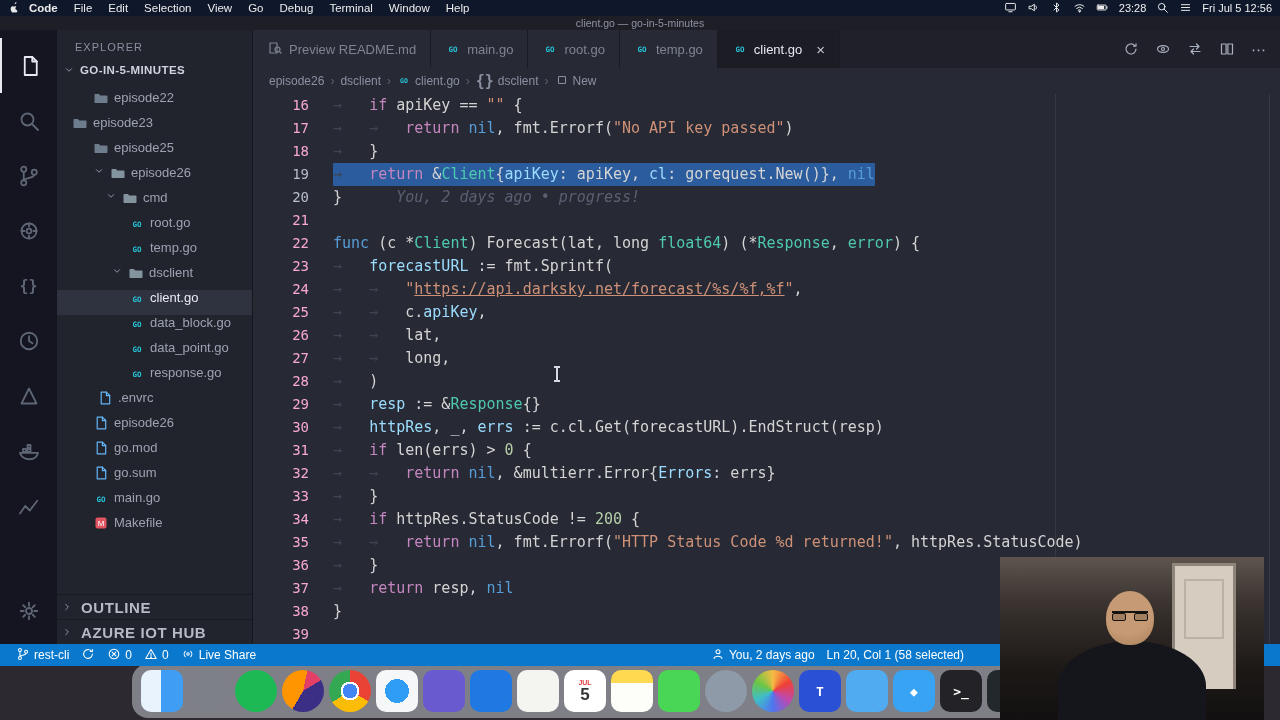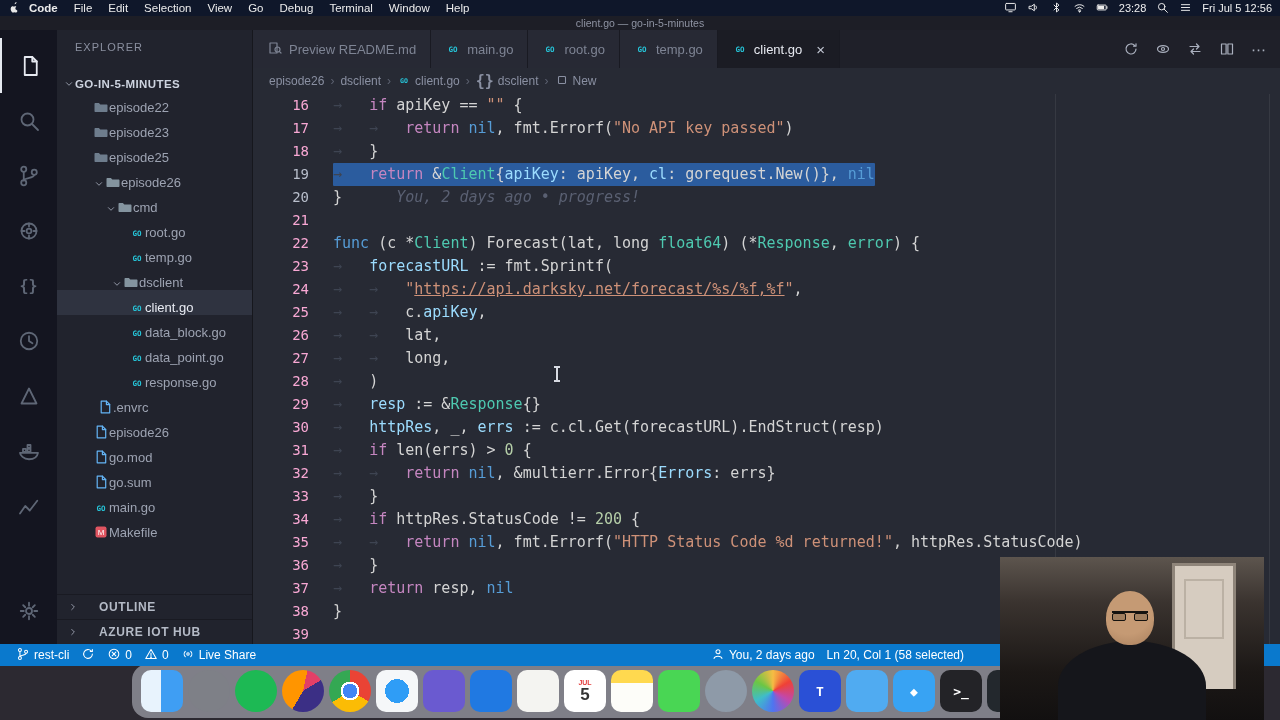--- a/index.html
+++ b/index.html
@@ -25,27 +25,27 @@
   .abicon{width:57px;height:55px;display:flex;align-items:center;justify-content:center;color:#5f6776;cursor:pointer}
   .abicon.active{color:#e6e9f0;border-left:2px solid #e6e9f0}
   .abicon.bottom{position:absolute;bottom:6px;left:0}
   .abicon .ic{display:flex}
   .glyph-braces{font-family:"DejaVu Sans Mono",monospace;font-size:15px;font-weight:bold}
 
   
   .sidebar{width:196px;background:#21232d;position:relative;border-right:1px solid #16171d;color:#9da3b2;overflow:hidden}
   .sb-header{height:34px;display:flex;align-items:center;padding-left:18px;font-size:11px;letter-spacing:1px;color:#8b90a0}
   .tree{font-size:13px}
-  .trow{height:25px;display:flex;align-items:flex-end;cursor:pointer;white-space:nowrap;overflow:hidden}
+  .trow{height:25px;display:flex;align-items:flex-start;gap:5px;cursor:pointer;white-space:nowrap;overflow:hidden}
   .trow .ic{display:flex;flex:none}
   .trow.sel{background:#2f3340;color:#e9ecf3}
   .trow.root{font-weight:bold;font-size:11.5px;letter-spacing:.4px;color:#ced4e0;height:26px}
   .chev{color:#9da3b2;display:flex;flex:none}
   .sections{position:absolute;bottom:0;left:0;width:100%}
-  .secrow{height:25px;display:flex;align-items:center;gap:20px;padding-left:10px;font-size:12px;font-weight:bold;letter-spacing:.6px;color:#b4bac6;border-top:1px solid #191a22;background:#21232d;cursor:pointer}
+  .secrow{height:25px;display:flex;align-items:center;gap:8px;padding-left:4px;font-size:15px;font-weight:bold;letter-spacing:.6px;color:#b4bac6;border-top:1px solid #191a22;background:#21232d;cursor:pointer}
 
   
   .editor-col{flex:1;display:flex;flex-direction:column;background:#272a34;min-width:0;position:relative}
   .tabbar{height:38px;background:#1f2029;display:flex;align-items:stretch}
   .tabs{display:flex;overflow:hidden}
   .tab{display:flex;align-items:center;gap:6px;padding:0 14px;background:#272934;color:#7e8494;font-size:13px;border-right:1px solid #191a22;cursor:pointer;white-space:nowrap}
   .tab.active{background:#1b1c24;color:#e6e9f0}
   .tclose{margin-left:8px;font-size:15px;color:#c3c8d4;cursor:pointer}
   .tab-actions{margin-left:auto;display:flex;align-items:center;gap:16px;padding:0 14px;color:#aab0be}
   .tab-actions .ic{cursor:pointer;display:flex}
@@ -262,21 +262,21 @@
             <span>GO-IN-5-MINUTES</span>
           </div>
           <div class="trow  " style="padding-left:36px">
             <span class="ic ">
               <svg width="16" height="16" viewBox="0 0 16 16" fill="none" stroke="currentColor" stroke-width="1.2" stroke-linecap="round" stroke-linejoin="round">
                 <path d="M1.5 5c0-.6.4-1 1-1h3.4l1.4 1.6h6.2c.6 0 1 .4 1 1V12c0 .6-.4 1-1 1h-11c-.6 0-1-.4-1-1z" fill="#6e7d8d" stroke="none"></path>
               </svg>
             </span>
             <span>episode22</span>
           </div>
-          <div class="trow  " style="padding-left:36px">
+          <div class="trow  " style="padding-left:15px">
             <span class="ic ">
               <svg width="16" height="16" viewBox="0 0 16 16" fill="none" stroke="currentColor" stroke-width="1.2" stroke-linecap="round" stroke-linejoin="round">
                 <path d="M1.5 5c0-.6.4-1 1-1h3.4l1.4 1.6h6.2c.6 0 1 .4 1 1V12c0 .6-.4 1-1 1h-11c-.6 0-1-.4-1-1z" fill="#6e7d8d" stroke="none"></path>
               </svg>
             </span>
             <span>episode23</span>
           </div>
           <div class="trow  " style="padding-left:36px">
             <span class="ic ">
               <svg width="16" height="16" viewBox="0 0 16 16" fill="none" stroke="currentColor" stroke-width="1.2" stroke-linecap="round" stroke-linejoin="round">

